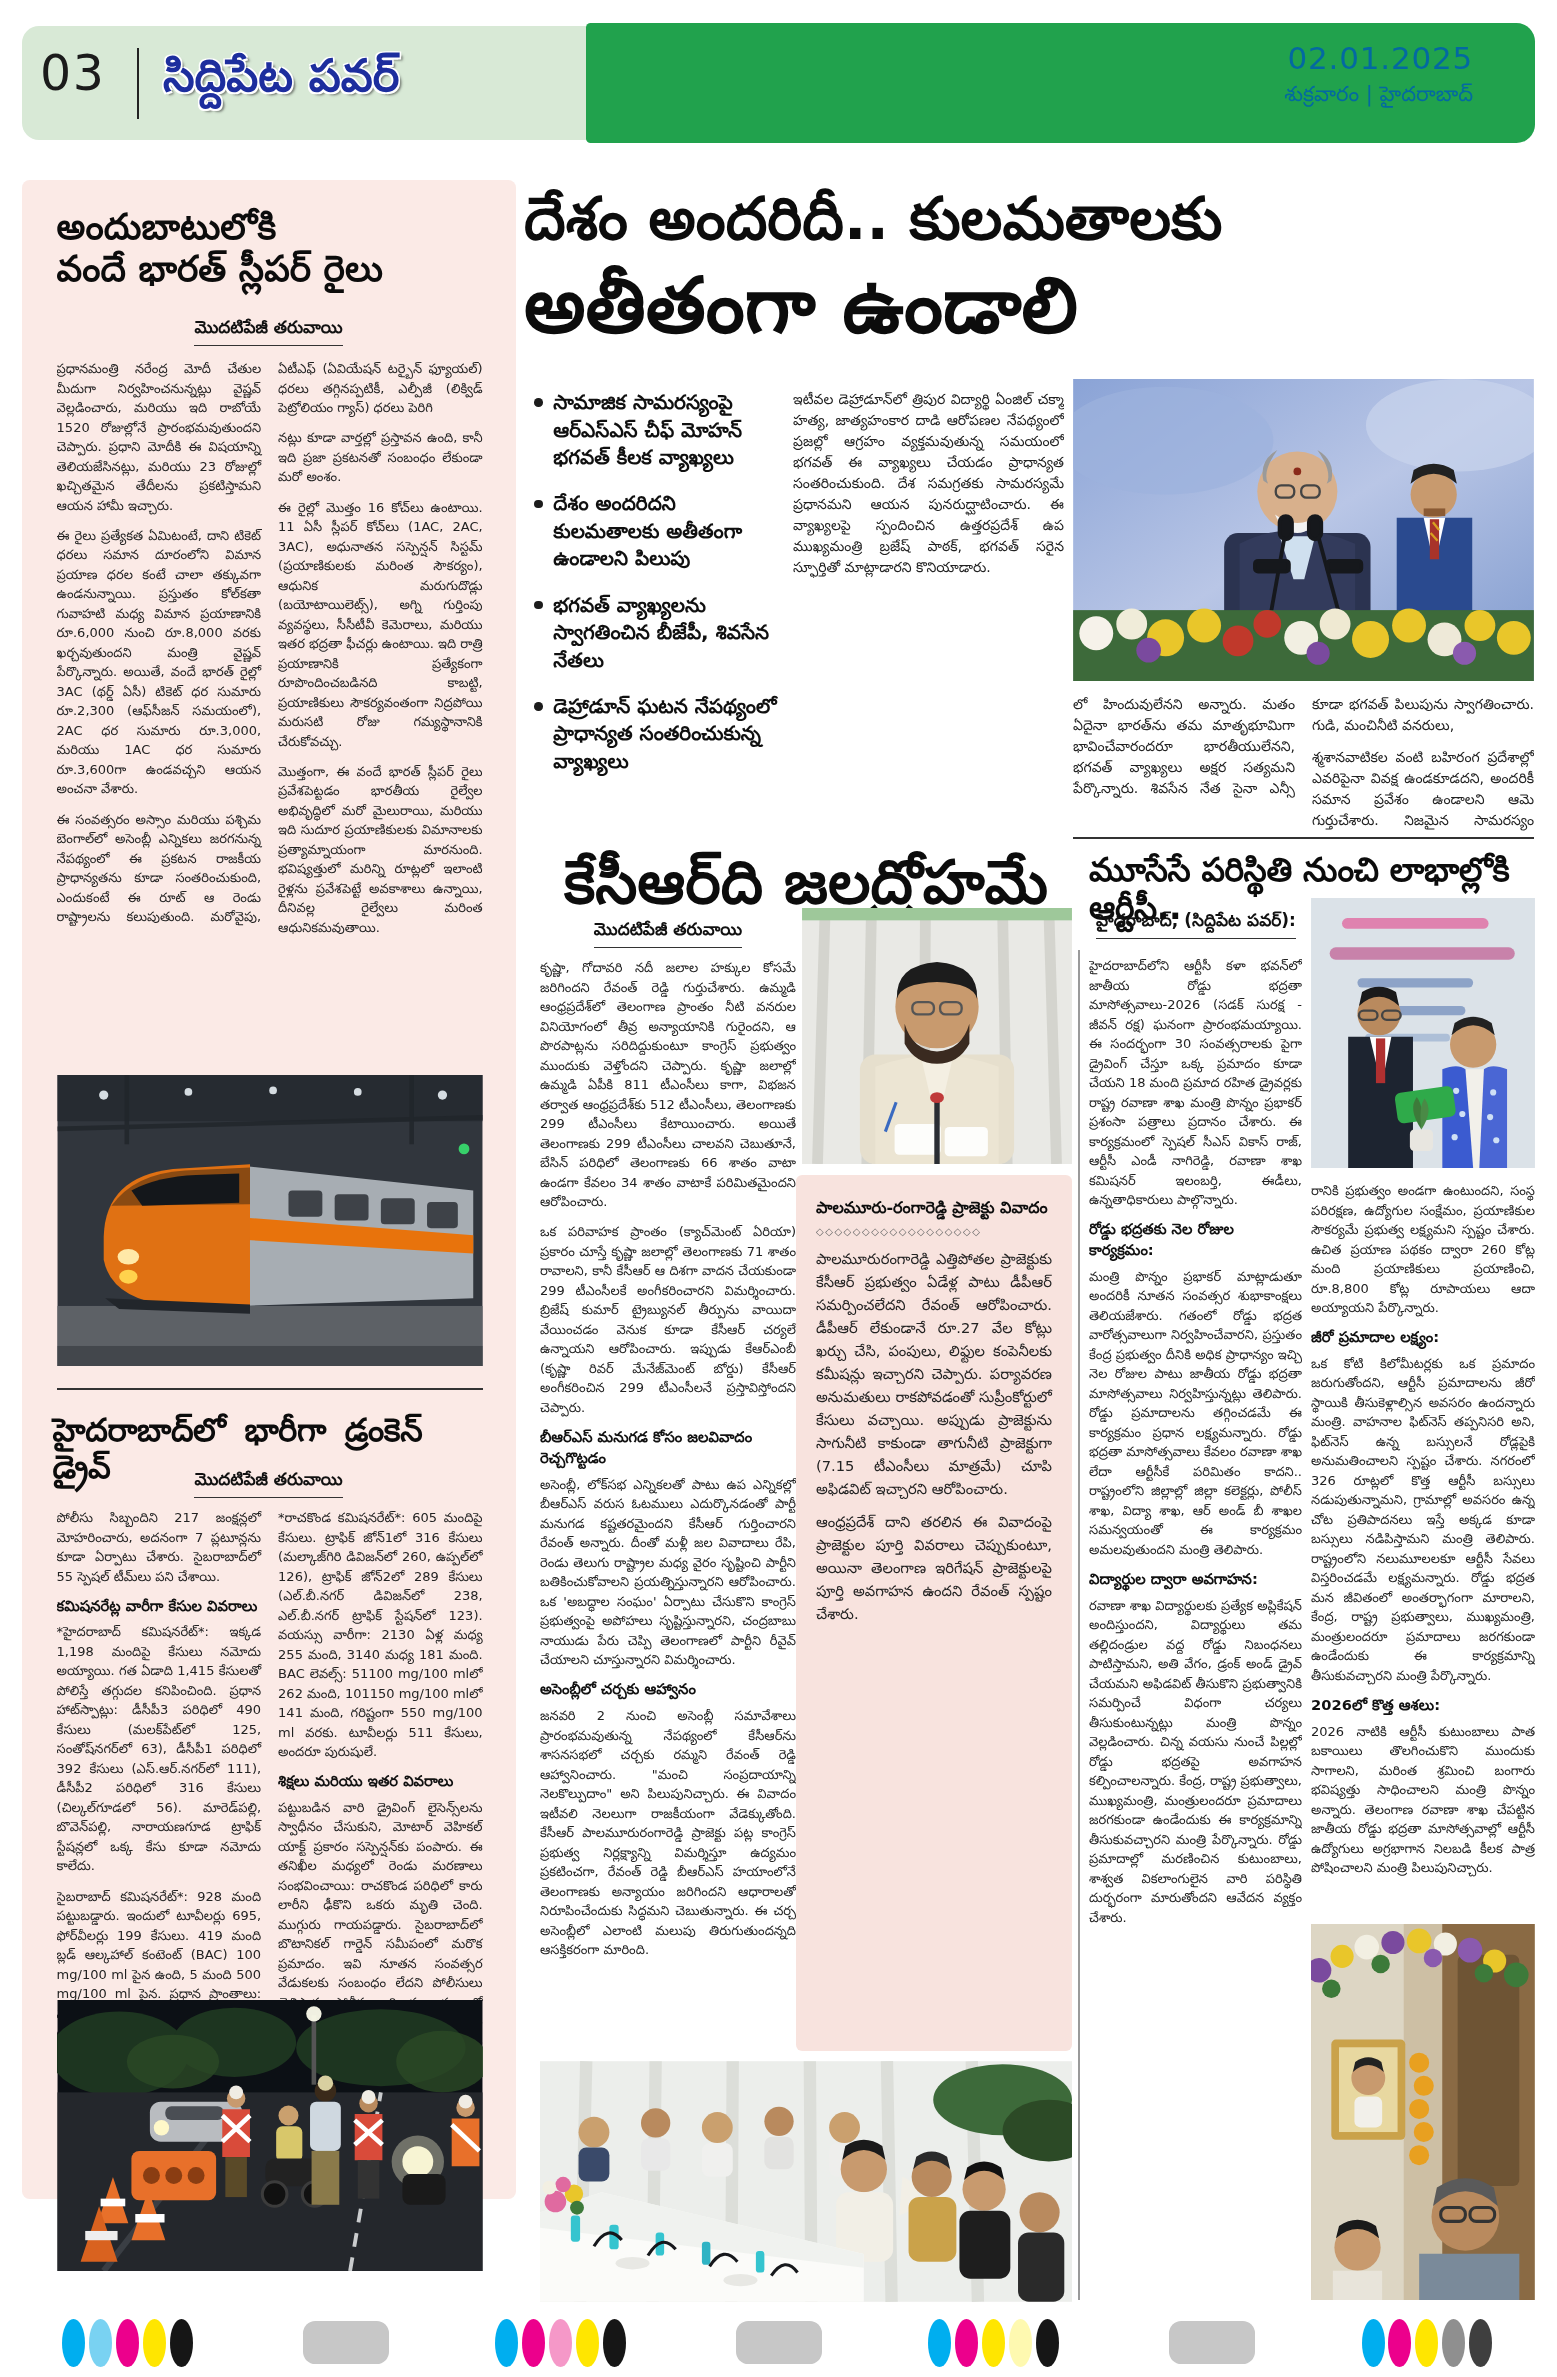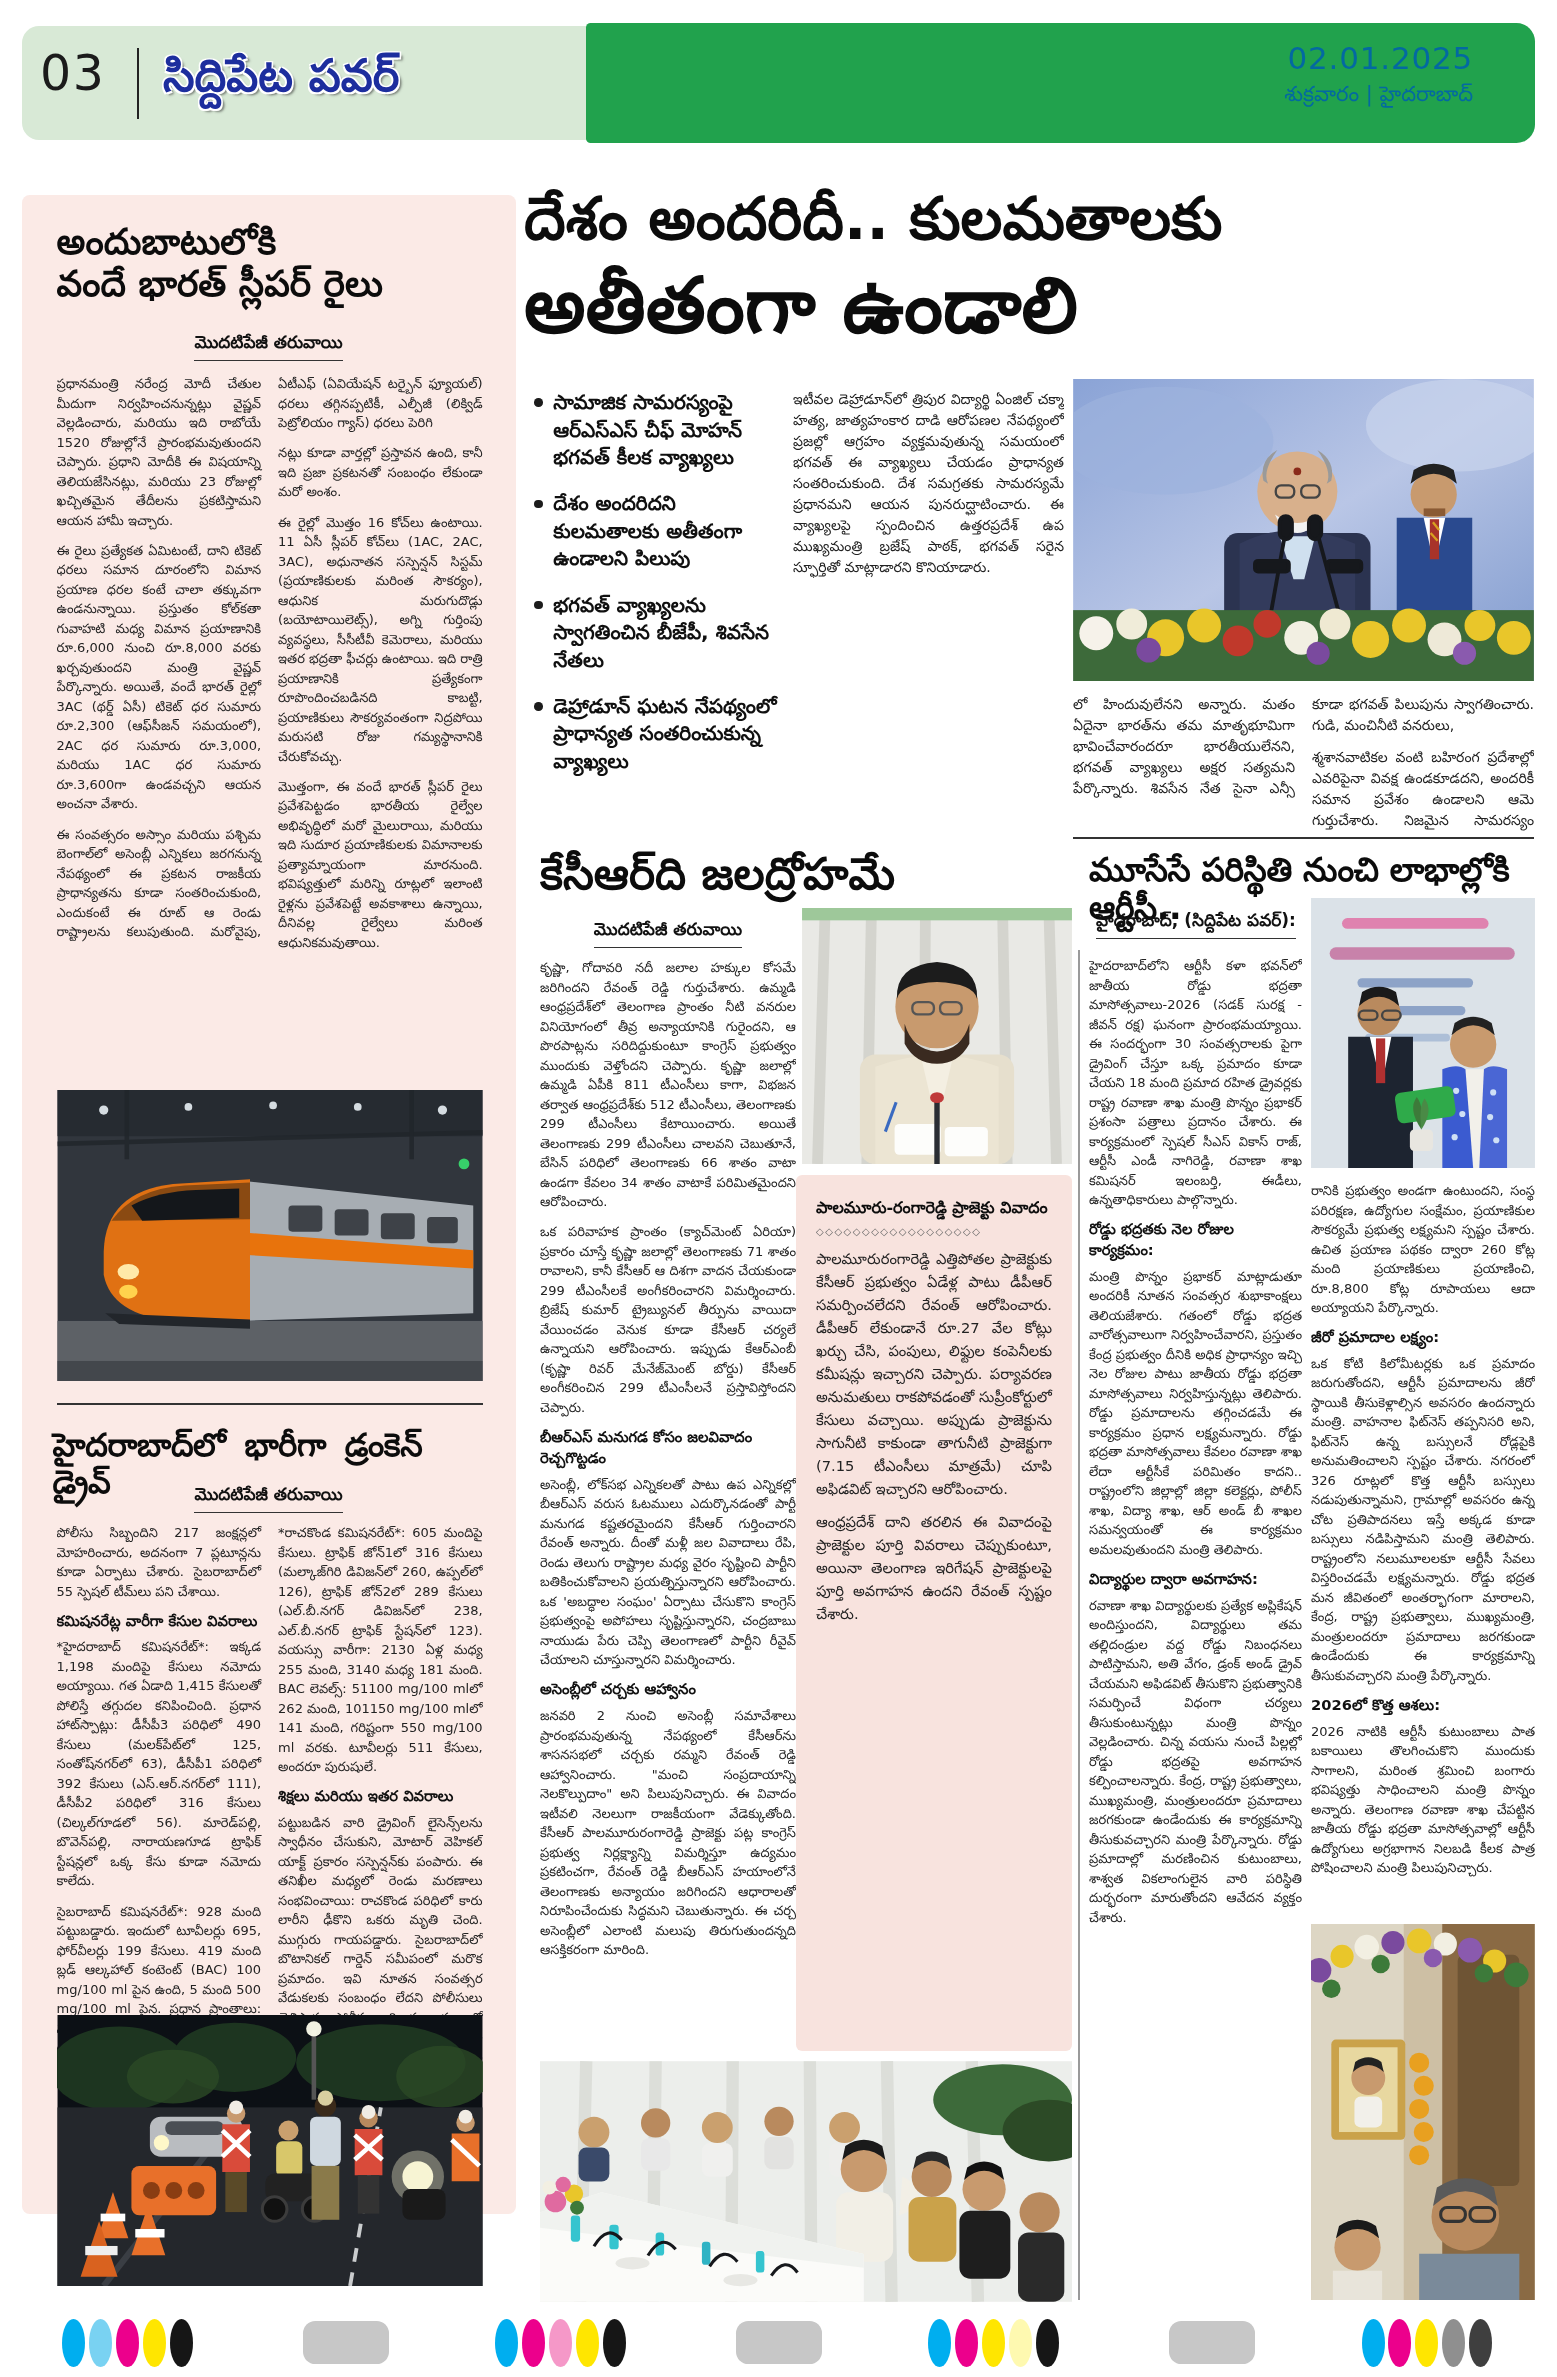--- a/index.html
+++ b/index.html
@@ -18,21 +18,21 @@
   .day-line{font-size:21px;margin-top:6.2px;font-weight:500;}
   
   .hl{font-weight:800;color:#0c0c0c;line-height:1.16;}
   .byline{font-weight:700;font-size:17px;color:#111;border-bottom:1.5px solid #333;padding-bottom:3.9px;width:fit-content;margin:0 auto;}
   .body-txt p{margin:0 0 10.8px 0;text-align:justify;font-size:13px;line-height:1.5;color:#222;}
   .body-txt .sub{font-weight:700;font-size:14.7px;color:#111;margin:4.6px 0 4.6px 0;text-align:left;}
   .two-col{column-count:2;column-gap:17px;overflow:hidden;}
   .clip{overflow:hidden;}
   figure{margin:0;}
   
-  .pink-box{left:21.6px;top:195px;width:494px;height:2019px;background:#fbeae6;border-radius:7.7px;}
+  .pink-box{left:21.6px;top:180px;width:494px;height:2019px;background:#fbeae6;border-radius:7.7px;}
   
   .main-hl1{left:524px;top:185px;width:1026px;font-size:59px;}
   .main-hl2{left:524px;top:261px;width:1026px;font-size:77px;}
   .bullets{left:534px;top:389px;width:254px;}
   .bullet-item{display:flex;margin-bottom:18.5px;}
   .bullet-dot{width:8.5px;height:8.5px;border-radius:50%;background:#1c1c1c;margin:9.3px 10.8px 0 0;flex:0 0 auto;}
   .bullet-txt{font-size:20px;font-weight:700;line-height:1.38;color:#101010;}
   
   .vrule{width:1.5px;background:#9a9a9a;}
   .hrule{height:1.5px;background:#444;}
@@ -307,21 +307,21 @@
     </svg>
   </figure>
 
   <div class="abs body-txt two-col clip" style="left:1073px;top:694px;width:461px;height:139px;">
     <p style="font-size:14px;">లో హిందువులేనని అన్నారు. మతం ఏదైనా భారత్‌ను తమ మాతృభూమిగా భావించేవారందరూ భారతీయులేనని, భగవత్ వ్యాఖ్యలు అక్షర సత్యమని పేర్కొన్నారు. శివసేన నేత సైనా ఎన్సీ కూడా భగవత్ పిలుపును స్వాగతించారు. గుడి, మంచినీటి వనరులు,</p>
     <p style="font-size:14px;">శ్మశానవాటికల వంటి బహిరంగ ప్రదేశాల్లో ఎవరిపైనా వివక్ష ఉండకూడదని, అందరికీ సమాన ప్రవేశం ఉండాలని ఆమె గుర్తుచేశారు. నిజమైన సామరస్యం వివక్షను వీడటంతోనే మొదలవుతుందని భగవత్ స్పష్టం చేశారు.</p>
   </div>
 
   <div class="abs hrule" style="left:1073px;top:837px;width:461px;background:#333;"></div>
 
-  <div class="abs hl" style="left:540px;top:848px;width:532px;font-size:44px;text-align:left;">కేసీఆర్‌ది జలద్రోహమే</div>
+  <div class="abs hl" style="left:540px;top:848px;width:532px;font-size:60px;text-align:center;">కేసీఆర్‌ది జలద్రోహమే</div>
   <div class="abs" style="left:540px;top:919px;width:256px;">
     <div class="byline">మొదటిపేజీ తరువాయి</div>
   </div>
   <div class="abs body-txt clip" style="left:540px;top:958px;width:256px;height:1093px;">
     <p>కృష్ణా, గోదావరి నదీ జలాల హక్కుల కోసమే జరిగిందని రేవంత్ రెడ్డి గుర్తుచేశారు. ఉమ్మడి ఆంధ్రప్రదేశ్‌లో తెలంగాణ ప్రాంతం నీటి వనరుల వినియోగంలో తీవ్ర అన్యాయానికి గురైందని, ఆ పొరపాట్లను సరిదిద్దుకుంటూ కాంగ్రెస్ ప్రభుత్వం ముందుకు వెళ్తోందని చెప్పారు. కృష్ణా జలాల్లో ఉమ్మడి ఏపీకి 811 టీఎంసీలు కాగా, విభజన తర్వాత ఆంధ్రప్రదేశ్‌కు 512 టీఎంసీలు, తెలంగాణకు 299 టీఎంసీలు కేటాయించారు. అయితే తెలంగాణకు 299 టీఎంసీలు చాలవని చెబుతూనే, బేసిన్ పరిధిలో తెలంగాణకు 66 శాతం వాటా ఉండగా కేవలం 34 శాతం వాటాకే పరిమితమైందని ఆరోపించారు.</p>
     <p>ఒక పరివాహక ప్రాంతం (క్యాచ్‌మెంట్ ఏరియా) ప్రకారం చూస్తే కృష్ణా జలాల్లో తెలంగాణకు 71 శాతం రావాలని, కానీ కేసీఆర్ ఆ దిశగా వాదన చేయకుండా 299 టీఎంసీలకే అంగీకరించారని విమర్శించారు. బ్రిజేష్ కుమార్ ట్రైబ్యునల్ తీర్పును వాయిదా వేయించడం వెనుక కూడా కేసీఆర్ చర్యలే ఉన్నాయని ఆరోపించారు. ఇప్పుడు కేఆర్ఎంబీ (కృష్ణా రివర్ మేనేజ్‌మెంట్ బోర్డు) కేసీఆర్ అంగీకరించిన 299 టీఎంసీలనే ప్రస్తావిస్తోందని చెప్పారు.</p>
     <div class="sub">బీఆర్ఎస్ మనుగడ కోసం జలవివాదం రెచ్చగొట్టడం</div>
     <p>అసెంబ్లీ, లోక్‌సభ ఎన్నికలతో పాటు ఉప ఎన్నికల్లో బీఆర్ఎస్ వరుస ఓటములు ఎదుర్కొనడంతో పార్టీ మనుగడ కష్టతరమైందని కేసీఆర్ గుర్తించారని రేవంత్ అన్నారు. దీంతో మళ్లీ జల వివాదాలు రేపి, రెండు తెలుగు రాష్ట్రాల మధ్య వైరం సృష్టించి పార్టీని బతికించుకోవాలని ప్రయత్నిస్తున్నారని ఆరోపించారు. ఒక 'అబద్ధాల సంఘం' ఏర్పాటు చేసుకొని కాంగ్రెస్ ప్రభుత్వంపై అపోహలు సృష్టిస్తున్నారని, చంద్రబాబు నాయుడు పేరు చెప్పి తెలంగాణలో పార్టీని రీవైవ్ చేయాలని చూస్తున్నారని విమర్శించారు.</p>
     <div class="sub">అసెంబ్లీలో చర్చకు ఆహ్వానం</div>
     <p>జనవరి 2 నుంచి అసెంబ్లీ సమావేశాలు ప్రారంభమవుతున్న నేపథ్యంలో కేసీఆర్‌ను శాసనసభలో చర్చకు రమ్మని రేవంత్ రెడ్డి ఆహ్వానించారు. "మంచి సంప్రదాయాన్ని నెలకొల్పుదాం" అని పిలుపునిచ్చారు. ఈ వివాదం ఇటీవలి నెలలుగా రాజకీయంగా వేడెక్కుతోంది. కేసీఆర్ పాలమూరురంగారెడ్డి ప్రాజెక్టు పట్ల కాంగ్రెస్ ప్రభుత్వ నిర్లక్ష్యాన్ని విమర్శిస్తూ ఉద్యమం ప్రకటించగా, రేవంత్ రెడ్డి బీఆర్ఎస్ హయాంలోనే తెలంగాణకు అన్యాయం జరిగిందని ఆధారాలతో నిరూపించేందుకు సిద్ధమని చెబుతున్నారు. ఈ చర్చ అసెంబ్లీలో ఎలాంటి మలుపు తిరుగుతుందన్నది ఆసక్తికరంగా మారింది.</p>

